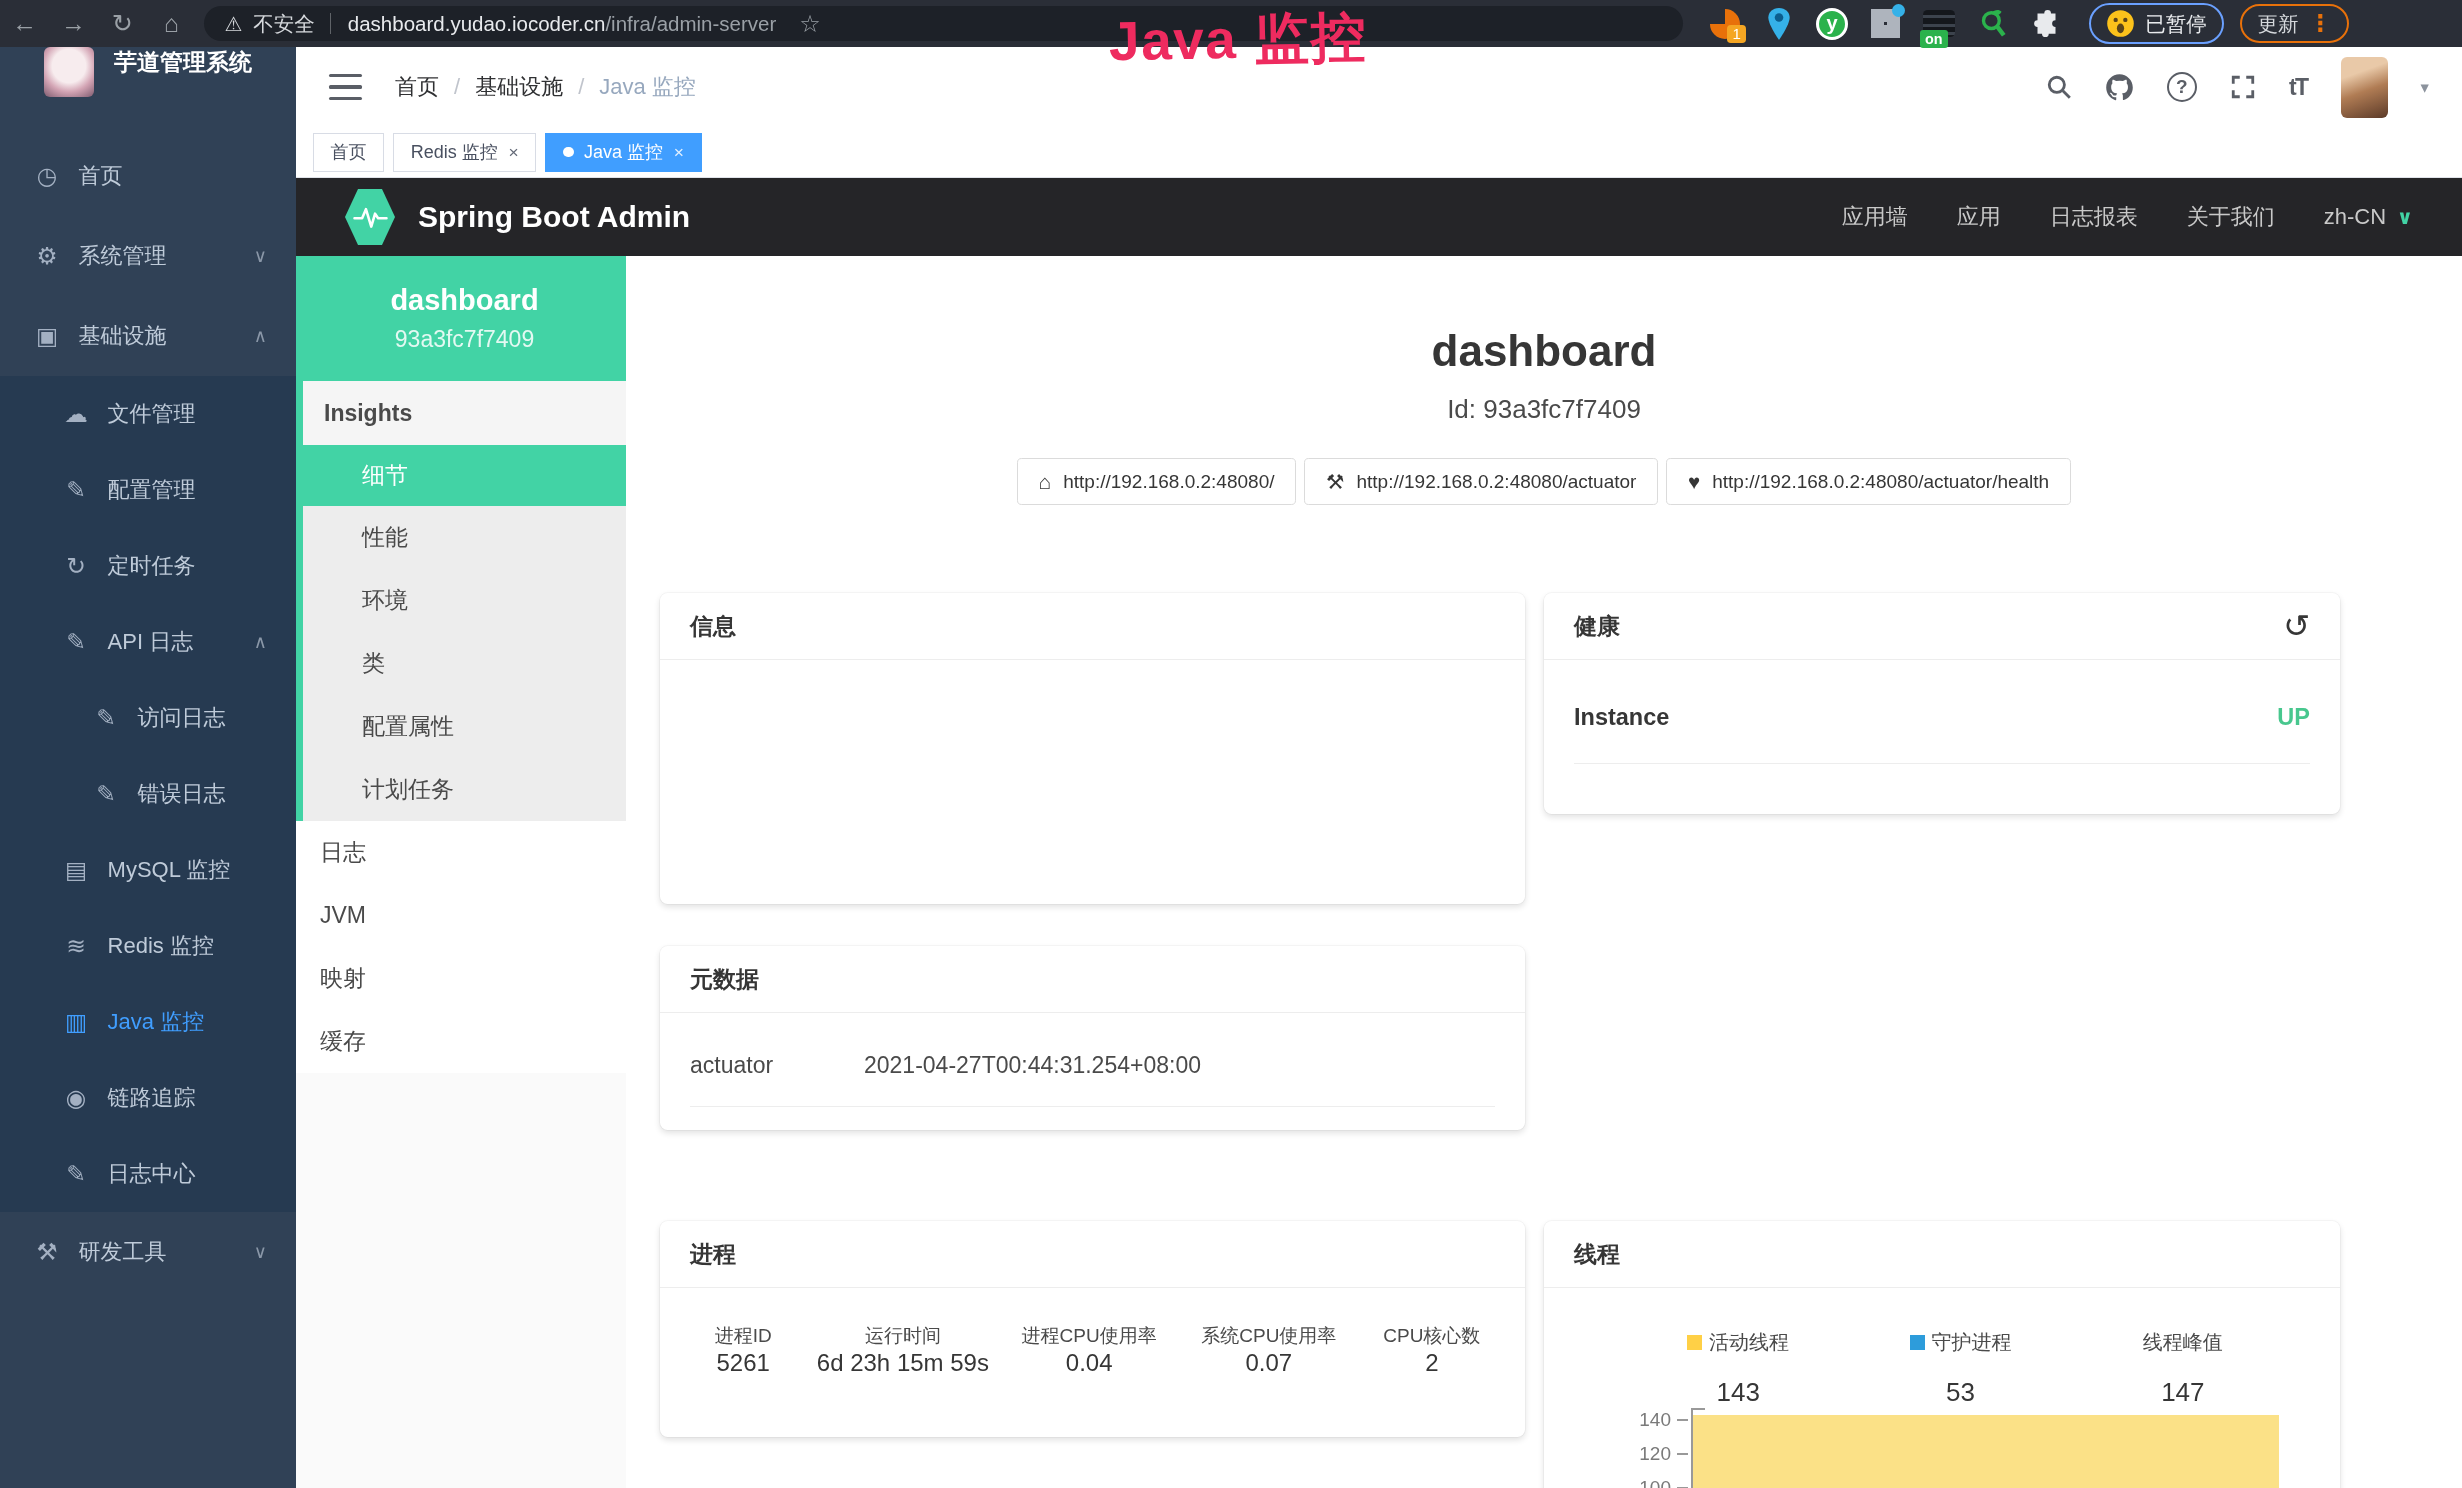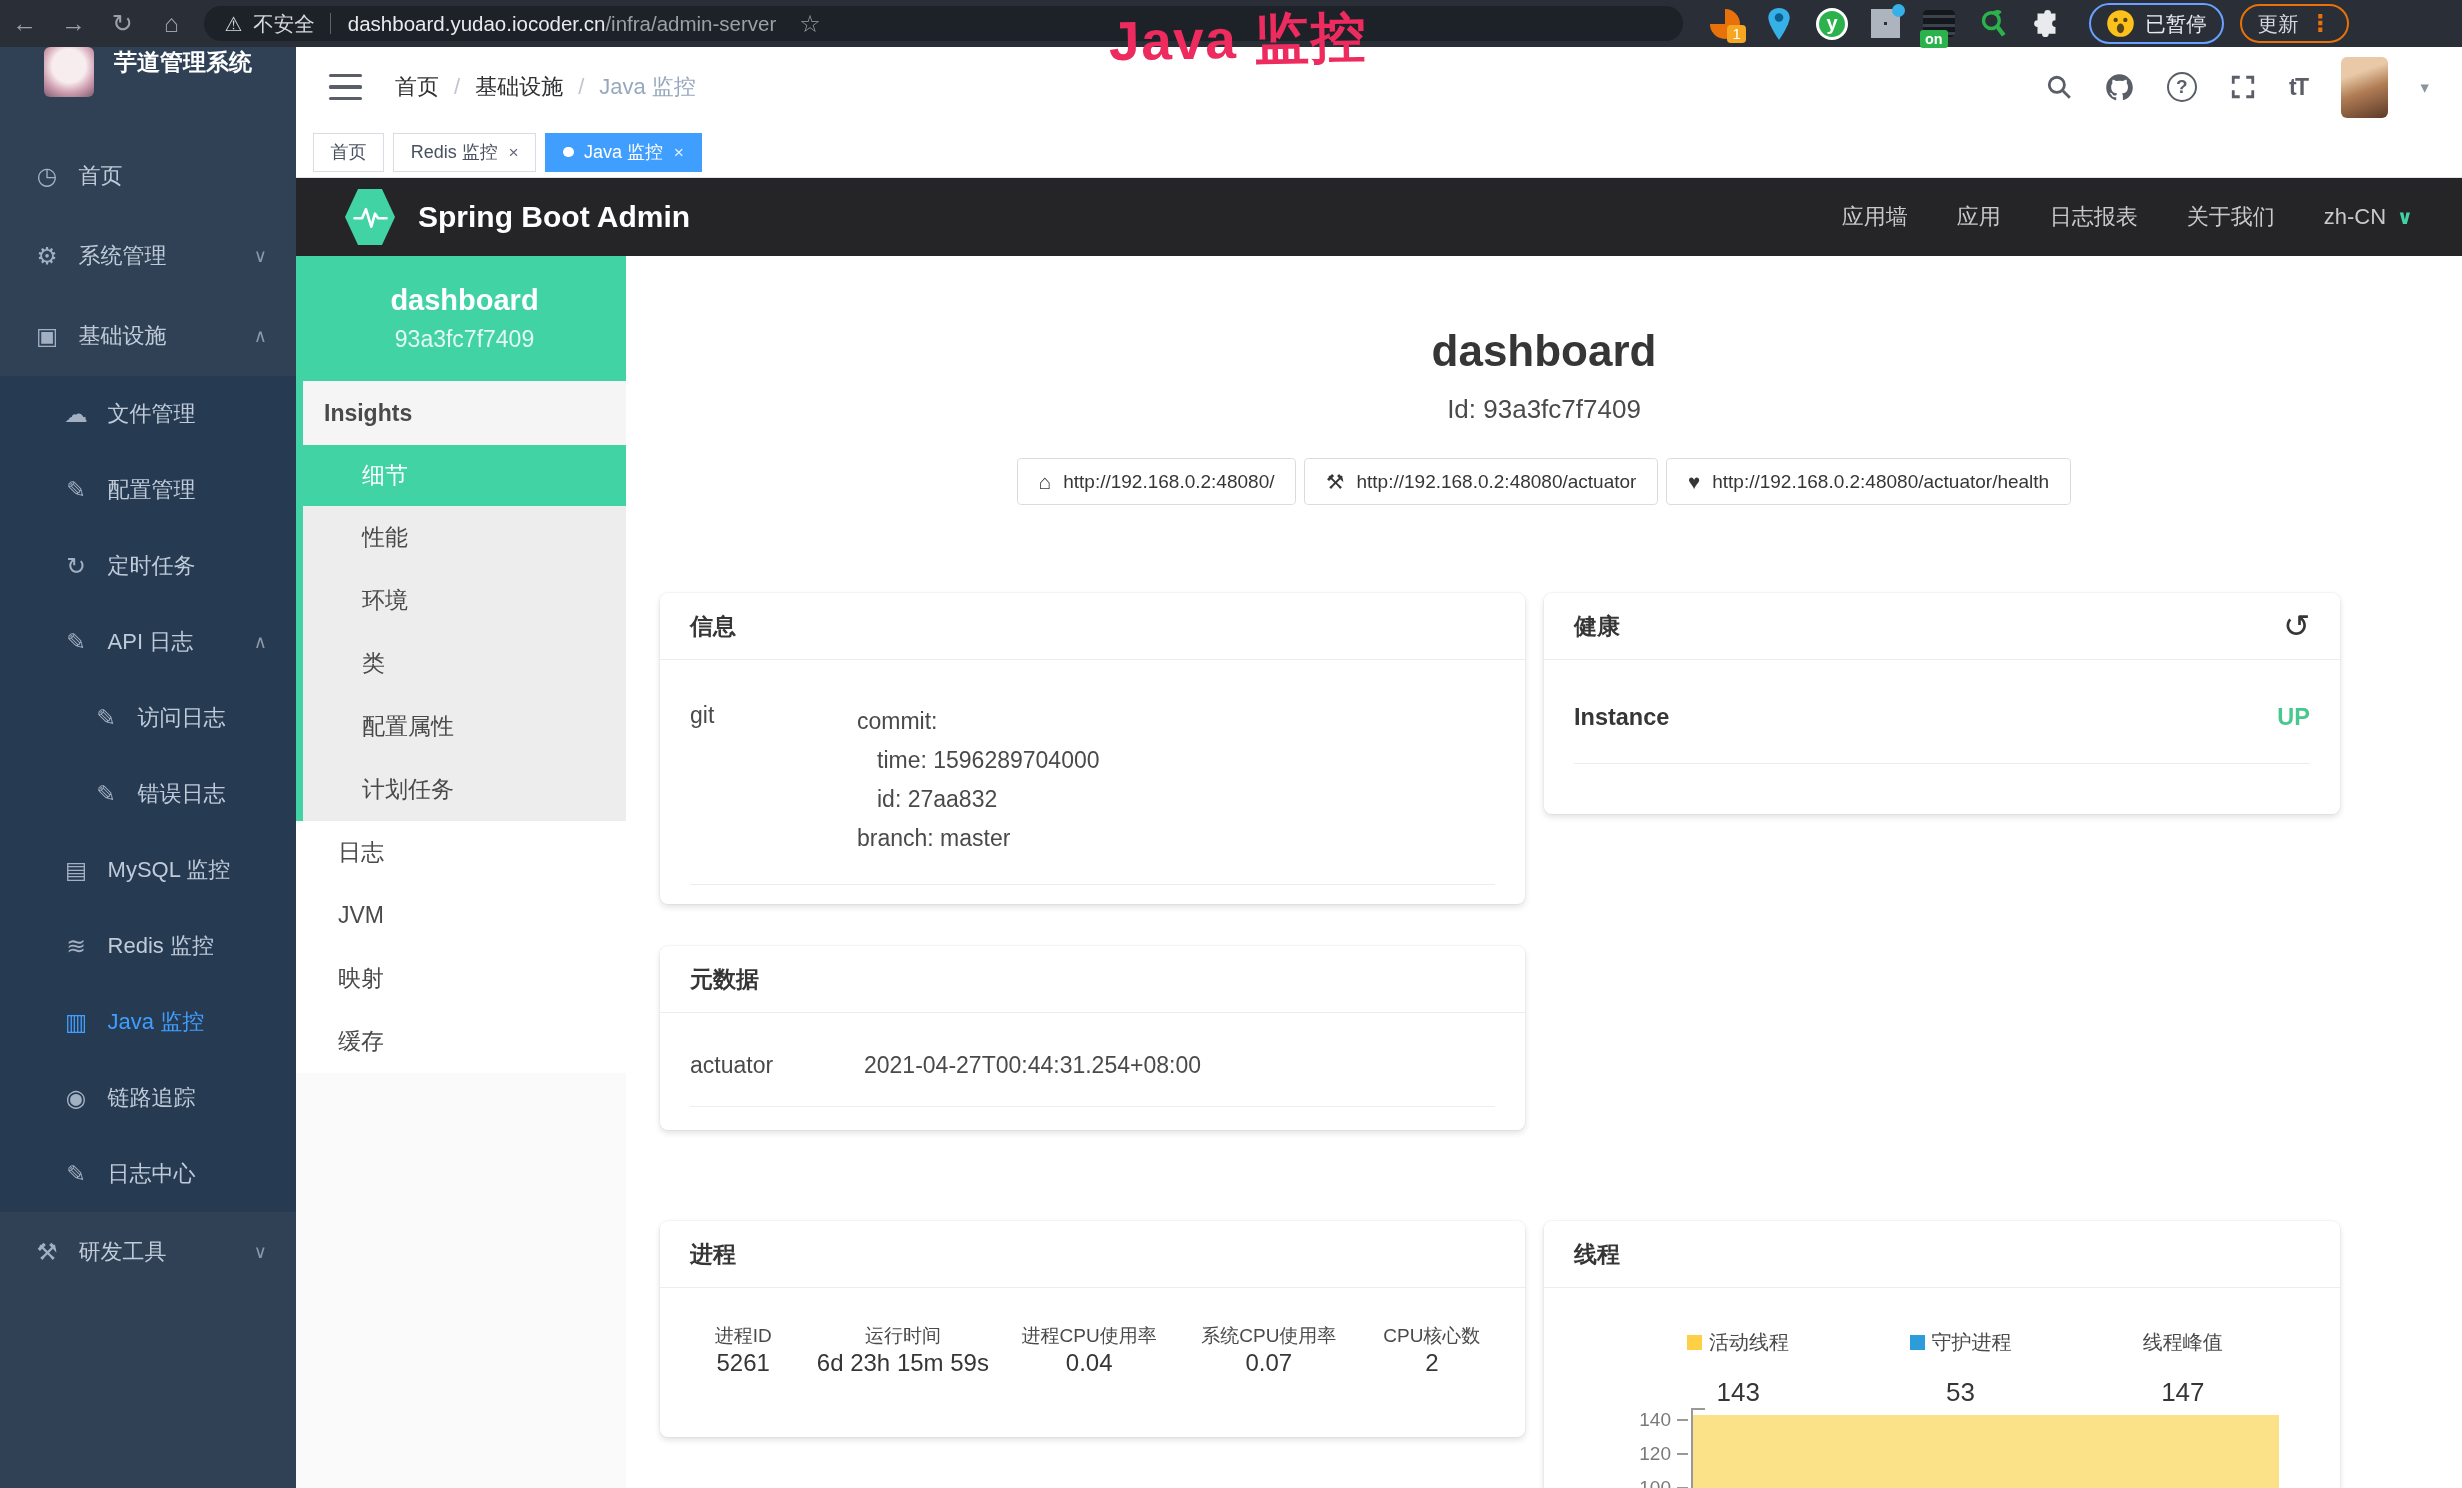--- a/index.html
+++ b/index.html
@@ -76,21 +76,21 @@
   .sba-body { flex:1; display:flex; overflow:hidden; }
   .sba-sidebar { width:330px; flex-shrink:0; background:#fafafa; font-size:23px; }
   .inst-header { height:125px; background:#42d3a5; color:#fff; display:flex; flex-direction:column; align-items:center; justify-content:center; gap:9px; }
   .inst-name { font-size:29px; font-weight:bold; }
   .inst-id { font-size:23px; color:rgba(255,255,255,.85); }
   .insights { border-left:7.6px solid #42d3a5; }
   .menu-label { height:64px; background:#f5f5f5; display:flex; align-items:center; padding-left:21px; font-weight:bold; color:#4a4a4a; }
   .smenu-item { height:63px; display:flex; align-items:center; color:#4a4a4a; }
   .smenu-item.group { background:#ededed; padding-left:59px; }
   .smenu-item.group.active { background:#42d3a5; color:#fff; height:61px; }
-  .smenu-item.root { background:#fff; padding-left:42px; }
+  .smenu-item.root { background:#fff; padding-left:24px; }
 
   .sba-main { flex:1; position:relative; background:#fff; overflow:hidden; }
   .page-title { position:absolute; top:70px; width:100%; text-align:center; font-size:44px; font-weight:bold; color:#363636; }
   .page-subtitle { position:absolute; top:138px; width:100%; text-align:center; font-size:26px; color:#4a4a4a; }
   .link-group { position:absolute; top:202px; width:100%; display:flex; justify-content:center; gap:7.6px; }
   .link-btn { height:47px; border:1.5px solid #dbdbdb; border-radius:4.6px; background:#fff; display:flex; align-items:center; gap:12px; padding:0 21px; font-size:19px; color:#363636; }
   .link-ico { font-size:20.5px; }
 
   .card { position:absolute; background:#fff; border-radius:7.6px; box-shadow:0 3px 6px rgba(10,10,10,.12), 0 0 0 0.8px rgba(10,10,10,.04); }
   .card-header { height:67px; display:flex; align-items:center; padding:0 30px; font-size:23px; font-weight:bold; color:#363636; border-bottom:1.5px solid #ededed; }
@@ -382,31 +382,20 @@
           <div class="link-btn">
             <span class="link-ico">♥</span>
             <span>http://192.168.0.2:48080/actuator/health</span>
           </div>
         </div>
 
         <div class="card info">
           <div class="card-header">
             <span>信息</span>
           </div>
-          <div class="info-body">
-            <div class="kv-row">
-              <div class="kv-key">git</div>
-              <div class="kv-lines">
-                <div>commit:</div>
-                <div class="indent">time: 1596289704000</div>
-                <div class="indent">id: 27aa832</div>
-                <div>branch: master</div>
-              </div>
-            </div>
-          </div>
         </div>
 
         <div class="card health">
           <div class="card-header">
             <span>健康</span>
             <span class="spacer"></span>
             <span class="history-ico">↺</span>
           </div>
           <div class="health-body">
             <div class="health-row">

